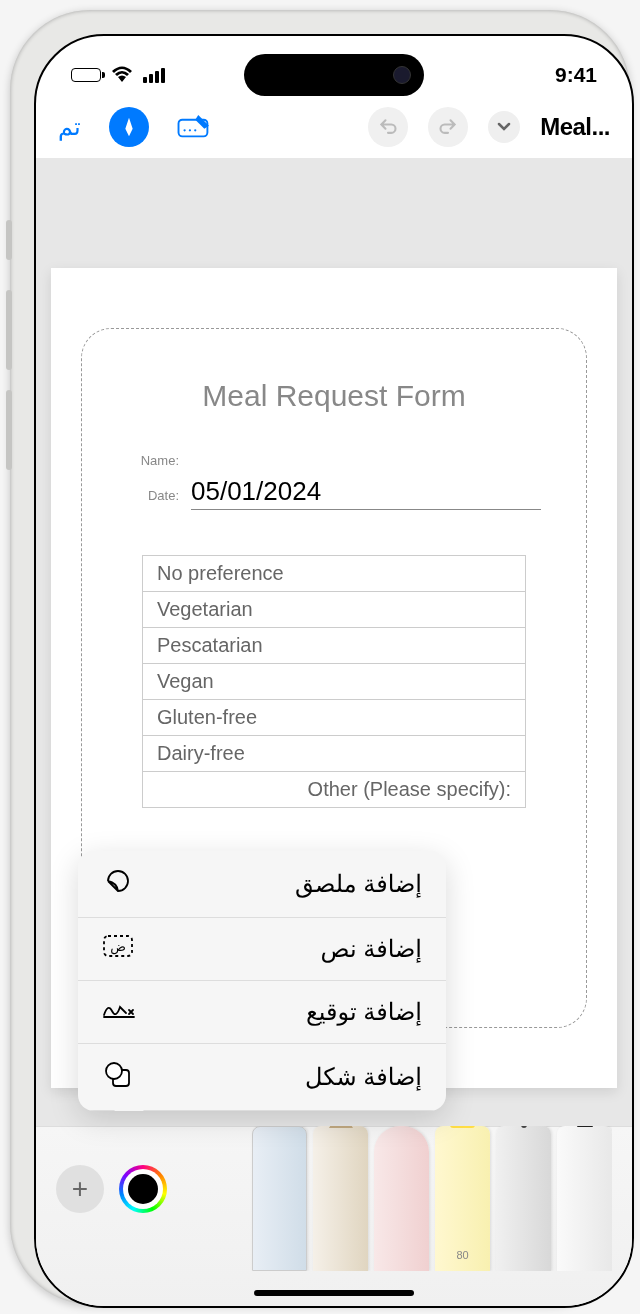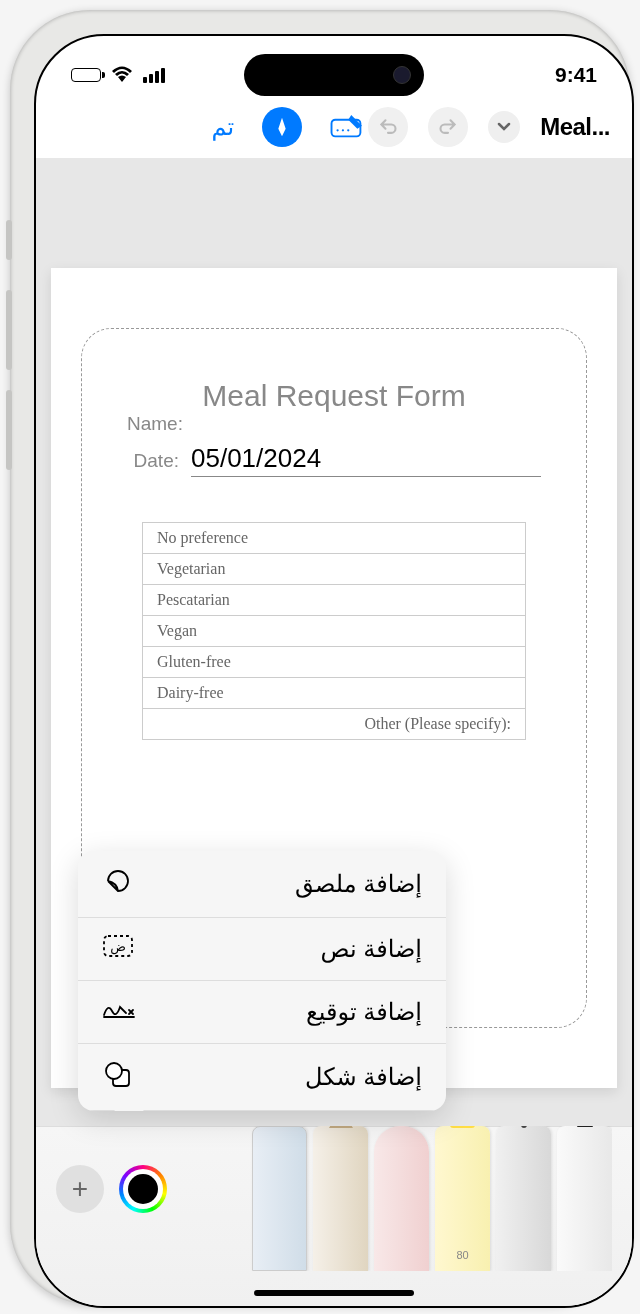--- a/index.html
+++ b/index.html
@@ -63,21 +63,21 @@
     .battery-icon::after { content: ''; position: absolute; right: -5px; top: 3px; width: 3px; height: 6px; background: #000; border-radius: 0 2px 2px 0; }
     .bars { display: flex; align-items: flex-end; gap: 2px; height: 16px; }
     .bars span { width: 4px; background: #000; border-radius: 1px; }
     .bars span:nth-child(1){height:6px} .bars span:nth-child(2){height:9px} .bars span:nth-child(3){height:12px} .bars span:nth-child(4){height:15px}
     .wifi { font-size: 20px; }
 
     .toolbar {
       height: 62px;
       display: flex;
       align-items: center;
-      justify-content: flex-end;
+      justify-content: space-between;
       padding: 0 22px;
     }
     .toolbar-left { display: flex; align-items: center; gap: 28px; }
     .toolbar-right { display: flex; align-items: center; gap: 20px; }
     .done-btn { color: #007aff; font-size: 24px; font-weight: 400; }
     .circle-btn { width: 40px; height: 40px; border-radius: 50%; background: #007aff; display: flex; align-items: center; justify-content: center; }
     .markup-icon svg { width: 38px; height: 26px; }
     .undo-btn, .redo-btn { width: 40px; height: 40px; border-radius: 50%; background: #f0f0f0; display: flex; align-items: center; justify-content: center; color: #c0c0c0; font-size: 22px; }
     .chevron-circle { width: 32px; height: 32px; border-radius: 50%; background: #efefef; display: flex; align-items: center; justify-content: center; color: #555; font-size: 14px; }
     .title { font-size: 24px; font-weight: 600; letter-spacing: -0.5px; }
@@ -95,31 +95,30 @@
       box-shadow: 0 4px 12px rgba(0,0,0,0.1);
       padding: 60px 30px;
       position: relative;
     }
     .page-border {
       border: 1.5px dashed #999;
       border-radius: 30px;
       padding: 50px 25px 60px;
       height: 100%;
     }
-    .form-title { font-size: 30px; font-weight: 300; color: #888; text-align: center; }
+    .form-title { font-size: 30px; font-weight: 300; color: #888; text-align: center; margin-bottom: 40px; }
     .field-row { display: flex; align-items: baseline; gap: 12px; margin-bottom: 8px; padding: 0 20px; }
-    .field-label { font-size: 19px; color: #888; width: 52px; text-align: right; }
+    .field-label { font-size: 13px; color: #888; width: 52px; text-align: right; }
     .field-value { font-size: 26px; font-weight: 300; border-bottom: 1px solid #888; flex: 1; padding-bottom: 2px; }
     .options-table {
       margin: 45px 35px 0;
       border: 1px solid #ccc;
-      font-size: 16px;
+      font-size: 20px;
       color: #666;
       font-weight: 300;
-      font-family: Liberation Serif, serif;
     }
     .options-table div { padding: 6px 14px; border-bottom: 1px solid #ccc; }
     .options-table div:last-child { border-bottom: none; text-align: right; }
     .thank-you { text-align: center; font-family: cursive; font-style: italic; font-size: 20px; margin-top: 38px; color: #333; }
 
     .popover {
       position: absolute;
       bottom: 195px;
       left: 42px;
       width: 368px;

